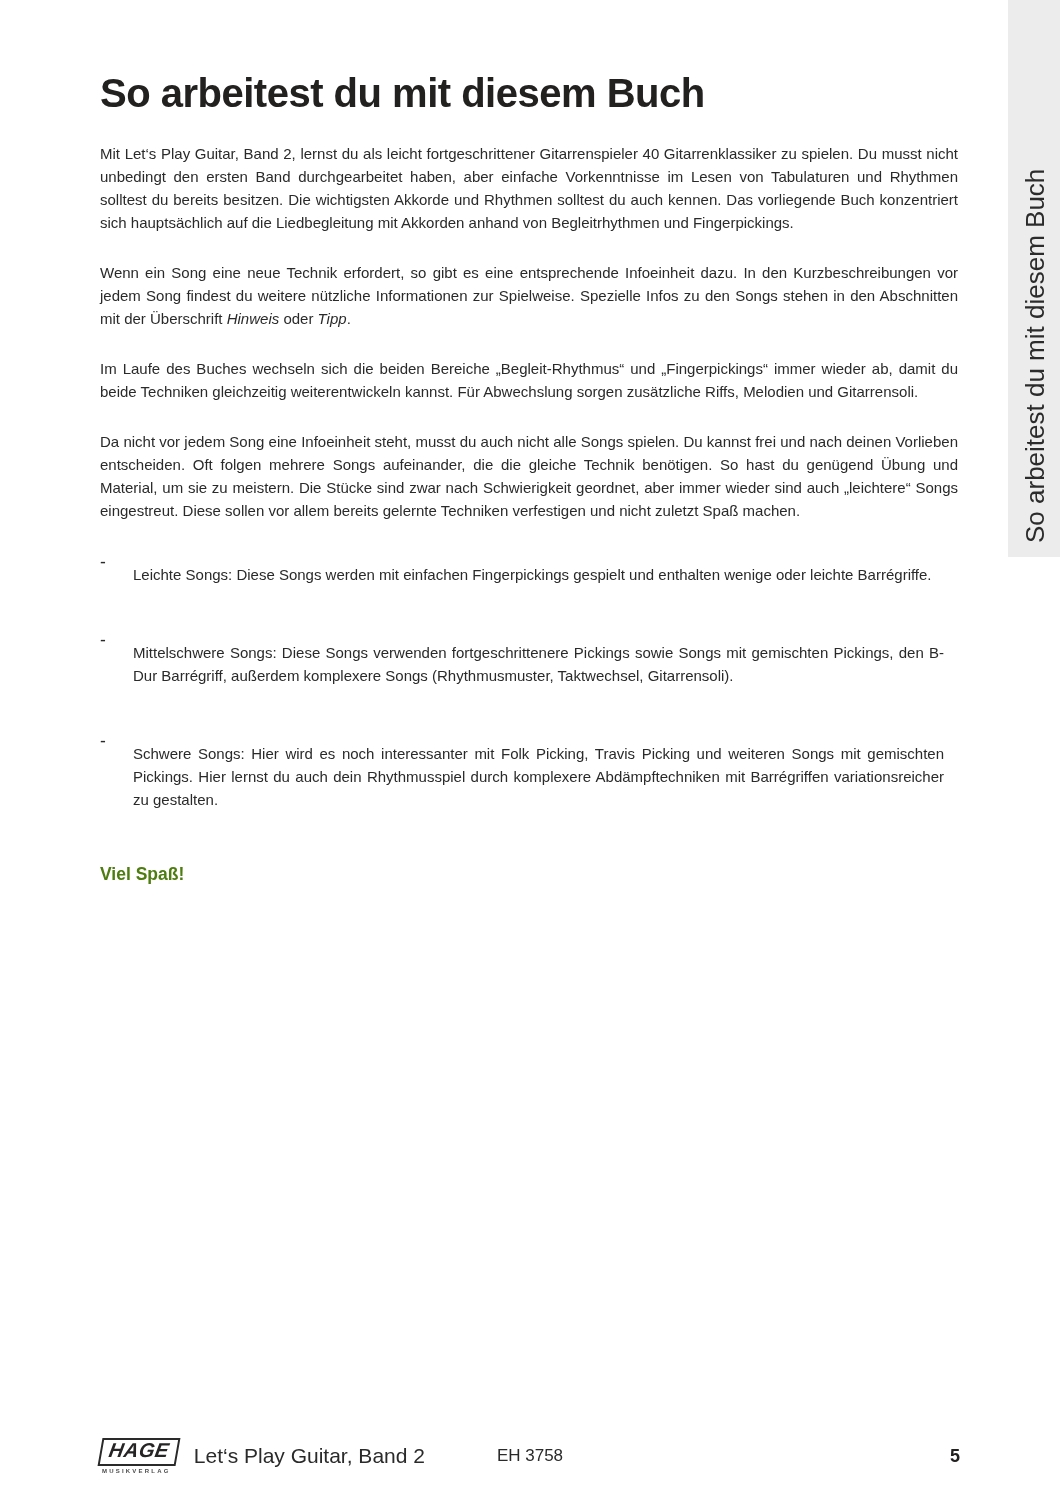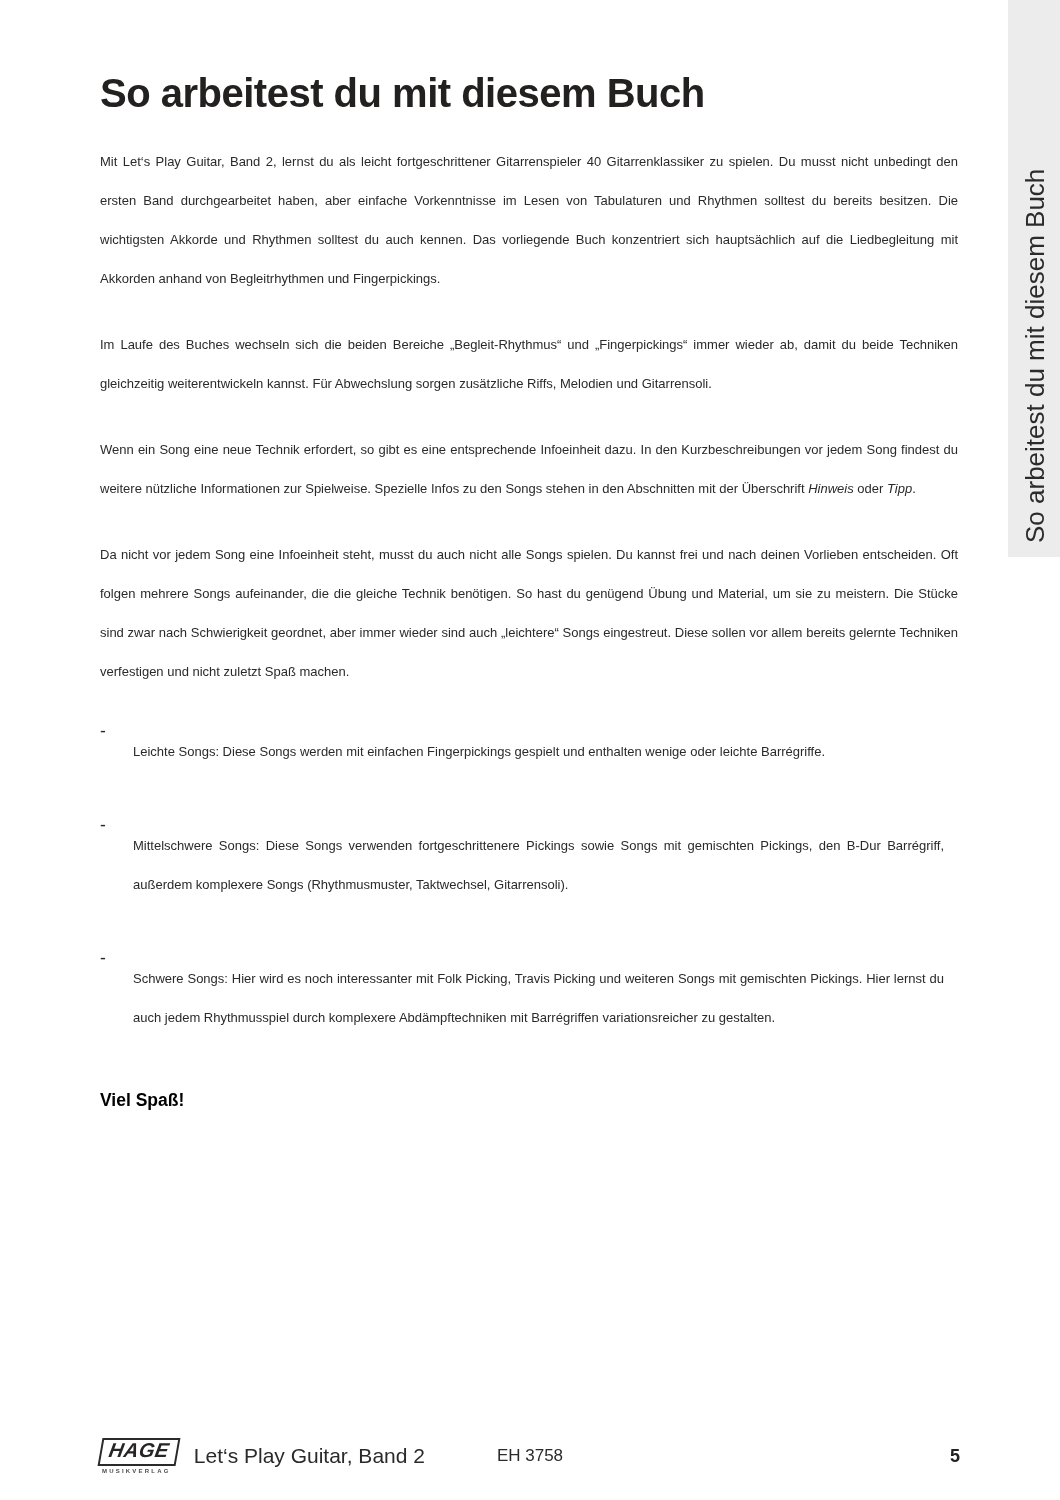--- a/index.html
+++ b/index.html
@@ -16,30 +16,30 @@
     position:absolute; left:40px; bottom:14px;
     transform-origin:0 100%; transform:rotate(-90deg);
     white-space:nowrap; font-size:26px; line-height:1; color:#2b2b2b;
   }
   .content { position:absolute; left:100px; top:0; width:858px; }
   h1.title {
     margin:70px 0 26px 0; font-size:40px; line-height:1.15;
     font-weight:bold; color:#232020; letter-spacing:-0.5px;
   }
   p.body, .bullet-text {
-    font-size:13px; line-height:39px; text-align:justify;
+    font-size:15px; line-height:23px; text-align:justify;
     margin:0 0 27px 0; color:#2a2a2a;
   }
   .categories-intro {
     font-weight:bold; margin-top:76px !important; color:#262424;
   }
   .bullet { display:flex; margin:0 0 27px 0; }
   .bullet-marker { width:19px; flex:0 0 19px; font-size:17.5px; line-height:27px; }
   .bullet-text { flex:1; margin:14px; }
-  .closing { margin-top:36px; font-weight:bold; font-size:17.5px; line-height:27px; color:#000000; }
+  .closing { margin-top:36px; font-weight:bold; font-size:17.5px; line-height:27px; color:#4d7c0f; }
   .footer {
     position:absolute; left:100px; right:100px; bottom:26px;
     display:grid; grid-template-columns:1fr auto 1fr; align-items:center;
     font-size:17px; color:#2a2a2a;
   }
   .footer-left { display:flex; align-items:center; gap:16px; }
   .logo-wrap { display:inline-block; }
   .hage-box {
     border:2.5px solid #2a2a2a; transform:skewX(-10deg);
     padding:0 7px 2px 7px; display:inline-block; background:#fff;
@@ -65,40 +65,40 @@
   <div class="side-tab">
     <div class="tab-label">So arbeitest du mit diesem Buch</div>
   </div>
 
   <div class="content">
 
     <h1 class="title">So arbeitest du mit diesem Buch</h1>
 
     <p class="body">Mit Let‘s Play Guitar, Band 2, lernst du als leicht fortgeschrittener Gitarrenspieler 40 Gitarrenklassiker zu spielen. Du musst nicht unbedingt den ersten Band durchgearbeitet haben, aber einfache Vorkenntnisse im Lesen von Tabulaturen und Rhythmen solltest du bereits besitzen. Die wichtigsten Akkorde und Rhythmen solltest du auch kennen. Das vorliegende Buch konzentriert sich hauptsächlich auf die Liedbegleitung mit Akkorden anhand von Begleitrhythmen und Fingerpickings.</p>
 
+    <p class="body"><span>Wenn ein Song eine neue Technik erfordert, so gibt es eine entsprechende Infoeinheit dazu. In den Kurzbeschreibungen vor jedem Song findest du weitere nützliche Informationen zur Spielweise. Spezielle Infos zu den Songs stehen in den Abschnitten mit der Überschrift </span><span class="it">Hinweis</span><span> oder </span><span class="it">Tipp</span><span>.</span></p>
+
     <p class="body">Im Laufe des Buches wechseln sich die beiden Bereiche „Begleit-Rhythmus“ und „Fingerpickings“ immer wieder ab, damit du beide Techniken gleichzeitig weiterentwickeln kannst. Für Abwechslung sorgen zusätzliche Riffs, Melodien und Gitarrensoli.</p>
-
-    <p class="body"><span>Wenn ein Song eine neue Technik erfordert, so gibt es eine entsprechende Infoeinheit dazu. In den Kurzbeschreibungen vor jedem Song findest du weitere nützliche Informationen zur Spielweise. Spezielle Infos zu den Songs stehen in den Abschnitten mit der Überschrift </span><span class="it">Hinweis</span><span> oder </span><span class="it">Tipp</span><span>.</span></p>
 
     <p class="body">Da nicht vor jedem Song eine Infoeinheit steht, musst du auch nicht alle Songs spielen. Du kannst frei und nach deinen Vorlieben entscheiden. Oft folgen mehrere Songs aufeinander, die die gleiche Technik benötigen. So hast du genügend Übung und Material, um sie zu meistern. Die Stücke sind zwar nach Schwierigkeit geordnet, aber immer wieder sind auch „leichtere“ Songs eingestreut. Diese sollen vor allem bereits gelernte Techniken verfestigen und nicht zuletzt Spaß machen.</p>
 
 
     <div class="bullet">
       <span class="bullet-marker">-</span>
       <span class="bullet-text">Leichte Songs: Diese Songs werden mit einfachen Fingerpickings gespielt und enthalten wenige oder leichte Barrégriffe.</span>
     </div>
 
     <div class="bullet">
       <span class="bullet-marker">-</span>
       <span class="bullet-text">Mittelschwere Songs: Diese Songs verwenden fortgeschrittenere Pickings sowie Songs mit gemischten Pickings, den B-Dur Barrégriff, außerdem komplexere Songs (Rhythmusmuster, Taktwechsel, Gitarrensoli).</span>
     </div>
 
     <div class="bullet">
       <span class="bullet-marker">-</span>
-      <span class="bullet-text">Schwere Songs: Hier wird es noch interessanter mit Folk Picking, Travis Picking und weiteren Songs mit gemischten Pickings. Hier lernst du auch jedem Rhythmusspiel durch komplexere Abdämpftechniken mit Barrégriffen variationsreicher zu gestalten.</span>
+      <span class="bullet-text">Schwere Songs: Hier wird es noch interessanter mit Folk Picking, Travis Picking und weiteren Songs mit gemischten Pickings. Hier lernst du auch dein Rhythmusspiel durch komplexere Abdämpftechniken mit Barrégriffen variationsreicher zu gestalten.</span>
     </div>
 
     <div class="closing">
       <div>Viel Spaß!</div>
     </div>
 
   </div>
 
   <div class="footer">
     <div class="footer-left">

